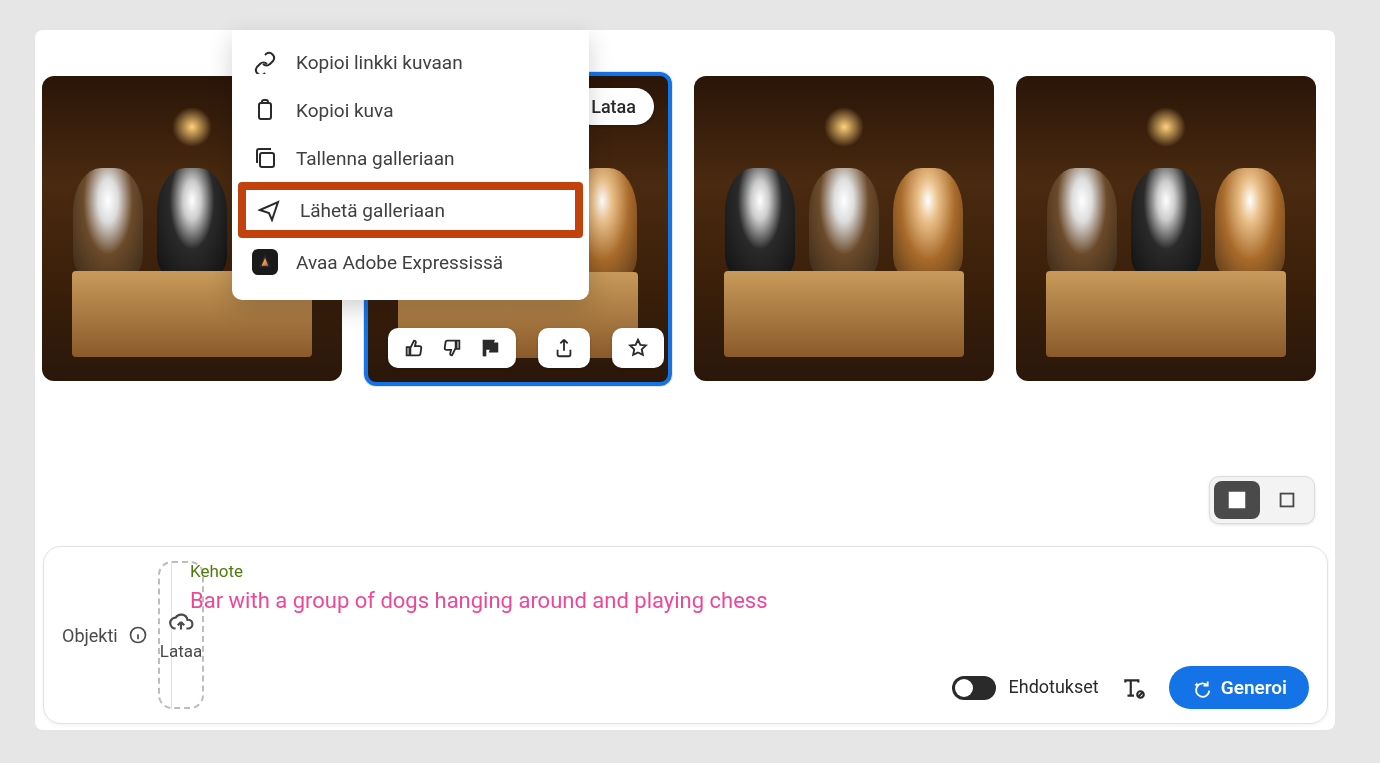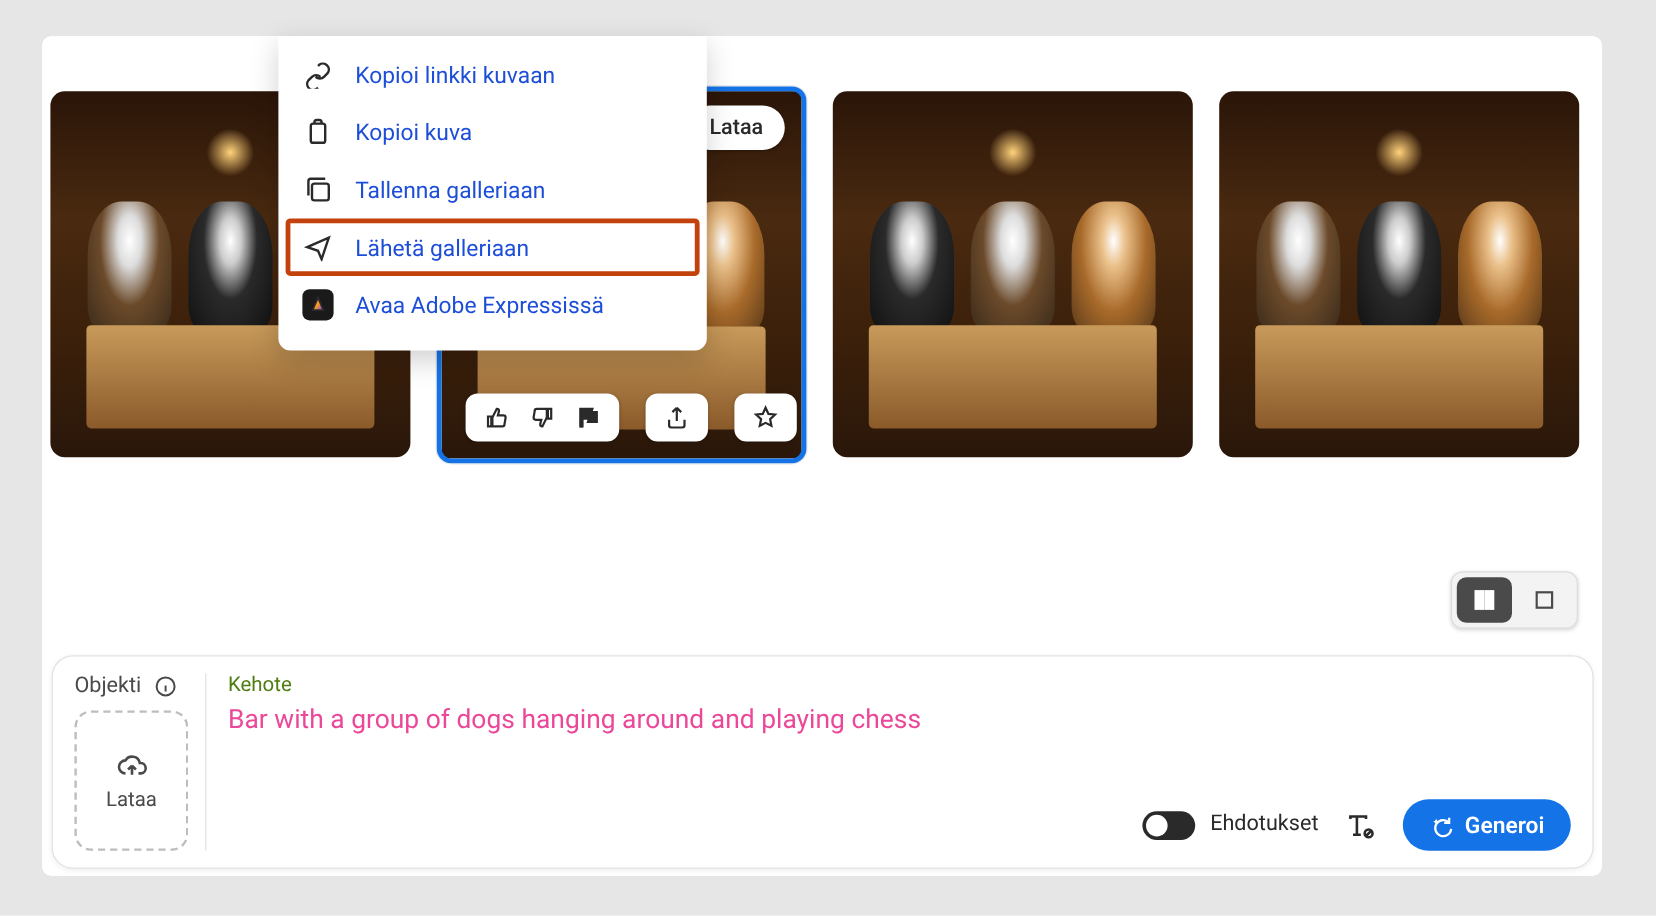--- a/index.html
+++ b/index.html
@@ -75,25 +75,25 @@
     width:357px;
     background:#fff;
     border-radius:0 0 10px 10px;
     box-shadow:0 8px 24px rgba(0,0,0,.18);
     padding:8px 0 14px;
     z-index:50;
   }
   .ctx-item {
     display:flex; align-items:center; gap:18px;
     padding:11px 20px;
-    font-size:19px; color:#1d4ed8;
+    font-size:19px; color:#404040;
     cursor:pointer;
   }
   .ctx-item.highlight {
-    border:4px solid #c2410c;
+    border:8px solid #c2410c;
     border-radius:4px;
     margin:0 6px;
     padding:7px 10px;
   }
   .ctx-icon { width:26px; height:26px; display:flex; align-items:center; justify-content:center; flex:0 0 26px;}
   .ctx-icon svg { width:24px; height:24px; stroke:#2a2a2a; fill:none; stroke-width:2; }
   .adobe-sq {
     width:26px; height:26px; border-radius:6px;
     background:#1a1a1a; display:flex; align-items:center; justify-content:center;
   }
@@ -124,21 +124,21 @@
     height:178px;
     background:#fff;
     border:1px solid #e2e2e2;
     border-radius:18px;
     display:flex;
     padding:14px 18px 14px 18px;
     gap:18px;
     box-shadow:0 1px 4px rgba(0,0,0,.06);
   }
   .obj-col {
-    width:110px; display:flex; flex-direction:column; gap:10px;
+    width:110px; display:flex; flex-direction:row; gap:10px;
     border-right:1px solid #e2e2e2; padding-right:14px;
   }
   .obj-head { display:flex; align-items:center; gap:10px; font-size:18px; color:#4a4a4a;}
   .obj-head svg { width:20px; height:20px; stroke:#4a4a4a; fill:none; stroke-width:2;}
   .upload-box {
     flex:1; border:2px dashed #bdbdbd; border-radius:14px;
     display:flex; flex-direction:column; align-items:center; justify-content:center;
     gap:6px; cursor:pointer; color:#4a4a4a;
   }
   .upload-box svg { width:30px; height:26px; stroke:#4a4a4a; fill:none; stroke-width:2;}

